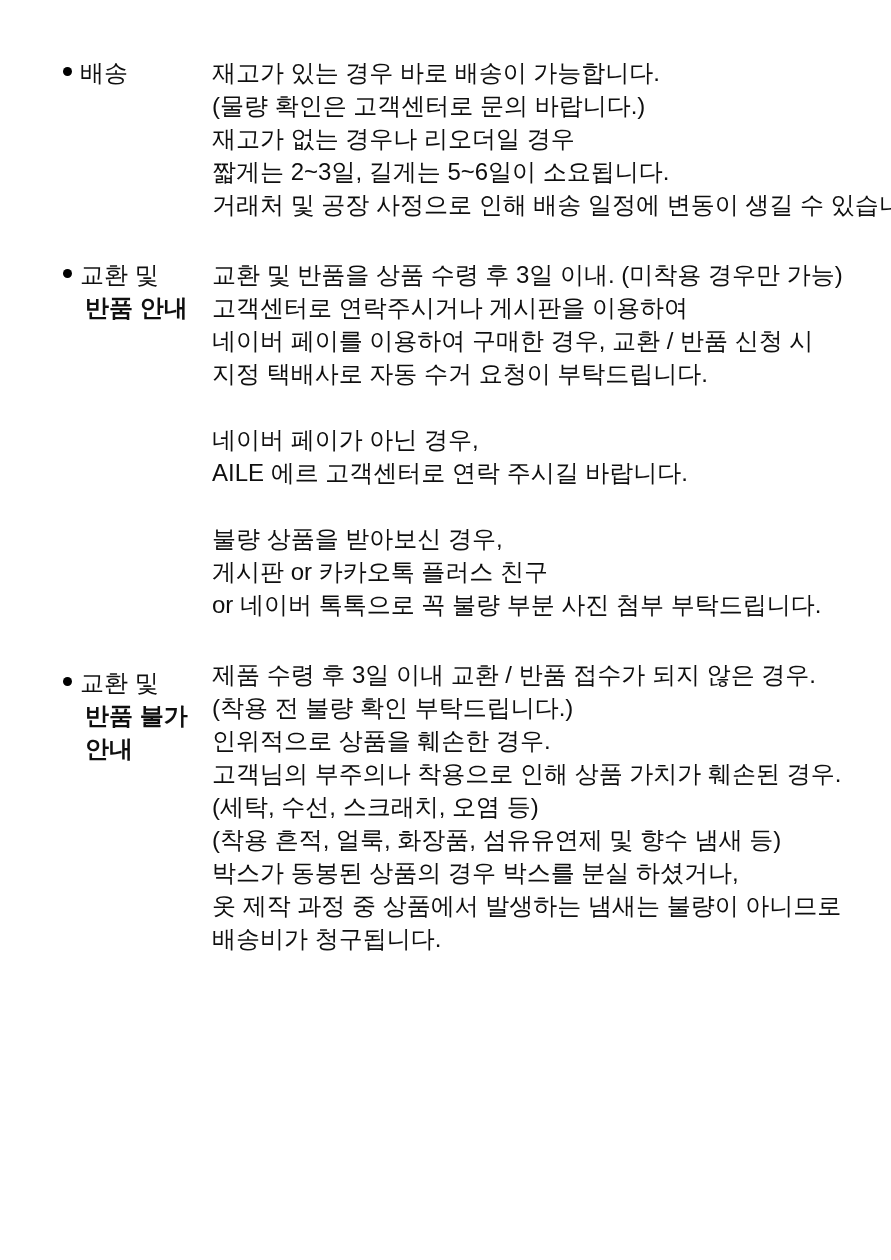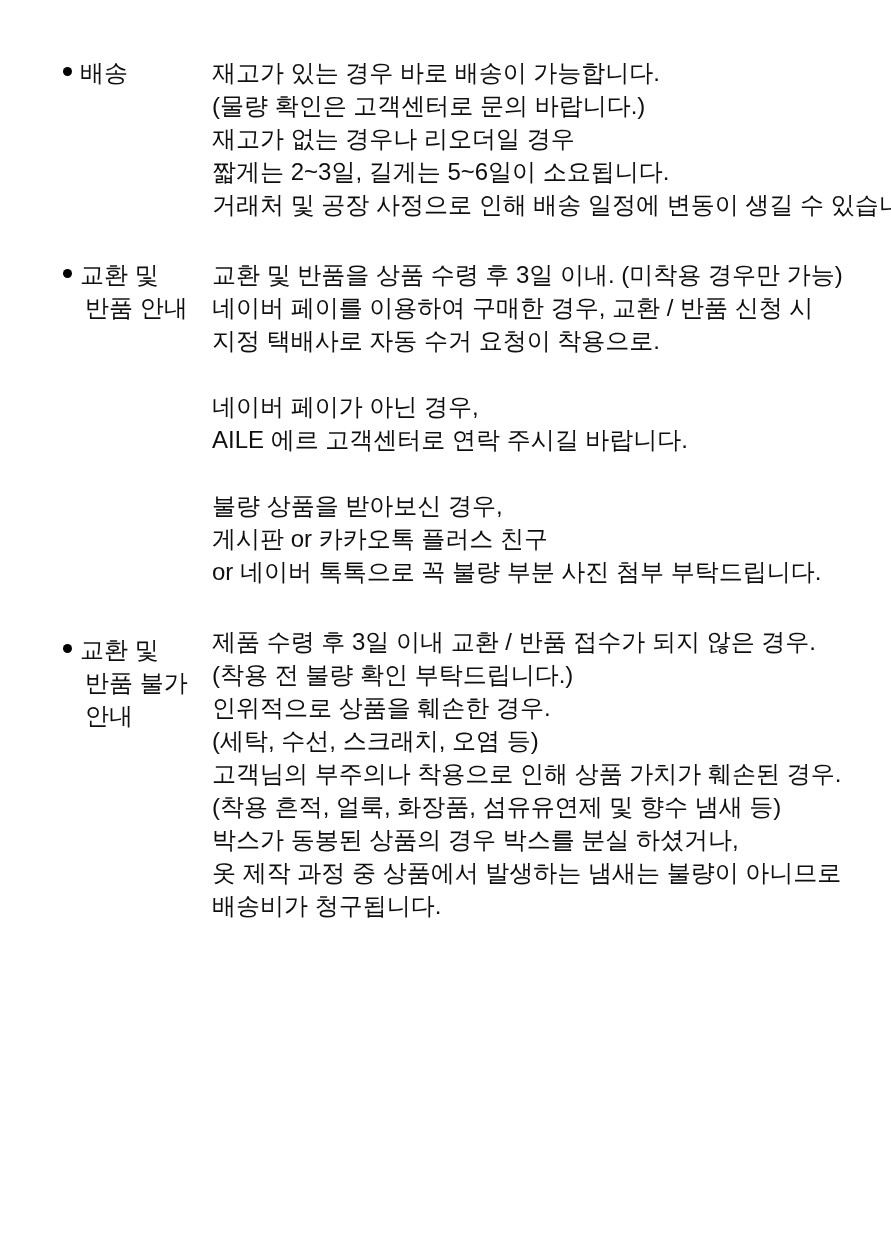--- a/index.html
+++ b/index.html
@@ -42,20 +42,21 @@
   }
   .label-col {
     white-space: nowrap;
   }
   .label-line {
     height: 33px;
     white-space: nowrap;
   }
   .label-line.indent {
     margin-left: 5px;
+    font-weight: bold;
   }
   .content-col {
     white-space: nowrap;
   }
   .content-line {
     height: 33px;
     white-space: nowrap;
   }
   
   .section.offset-label .label-col { padding-top: 8px; }
@@ -85,22 +86,23 @@
   <section class="section">
     <div class="bullet-col">
       <span class="bullet"></span>
     </div>
     <div class="label-col">
       <div class="label-line">교환 및</div>
       <div class="label-line indent">반품 안내</div>
     </div>
     <div class="content-col">
       <div class="content-line">교환 및 반품을 상품 수령 후 3일 이내. (미착용 경우만 가능)</div>
+      <div class="content-line">고객센터로 연락주시거나 게시판을 이용하여</div>
       <div class="content-line">네이버 페이를 이용하여 구매한 경우, 교환 / 반품 신청 시</div>
-      <div class="content-line">지정 택배사로 자동 수거 요청이 착용으로.</div>
+      <div class="content-line">지정 택배사로 자동 수거 요청이 부탁드립니다.</div>
       <div class="content-line"></div>
       <div class="content-line">네이버 페이가 아닌 경우,</div>
       <div class="content-line">AILE 에르 고객센터로 연락 주시길 바랍니다.</div>
       <div class="content-line"></div>
       <div class="content-line">불량 상품을 받아보신 경우,</div>
       <div class="content-line">게시판 or 카카오톡 플러스 친구</div>
       <div class="content-line">or 네이버 톡톡으로 꼭 불량 부분 사진 첨부 부탁드립니다.</div>
     </div>
   </section>
 
@@ -110,22 +112,22 @@
     </div>
     <div class="label-col">
       <div class="label-line">교환 및</div>
       <div class="label-line indent">반품 불가</div>
       <div class="label-line indent">안내</div>
     </div>
     <div class="content-col">
       <div class="content-line">제품 수령 후 3일 이내 교환 / 반품 접수가 되지 않은 경우.</div>
       <div class="content-line">(착용 전 불량 확인 부탁드립니다.)</div>
       <div class="content-line">인위적으로 상품을 훼손한 경우.</div>
+      <div class="content-line">고객님의 부주의나 착용으로 인해 상품 가치가 훼손된 경우.</div>
       <div class="content-line">(세탁, 수선, 스크래치, 오염 등)</div>
-      <div class="content-line">고객님의 부주의나 착용으로 인해 상품 가치가 훼손된 경우.</div>
       <div class="content-line">(착용 흔적, 얼룩, 화장품, 섬유유연제 및 향수 냄새 등)</div>
       <div class="content-line">박스가 동봉된 상품의 경우 박스를 분실 하셨거나,</div>
       <div class="content-line">옷 제작 과정 중 상품에서 발생하는 냄새는 불량이 아니므로</div>
       <div class="content-line">배송비가 청구됩니다.</div>
     </div>
   </section>
 
 </div>
 
 </body></html>

